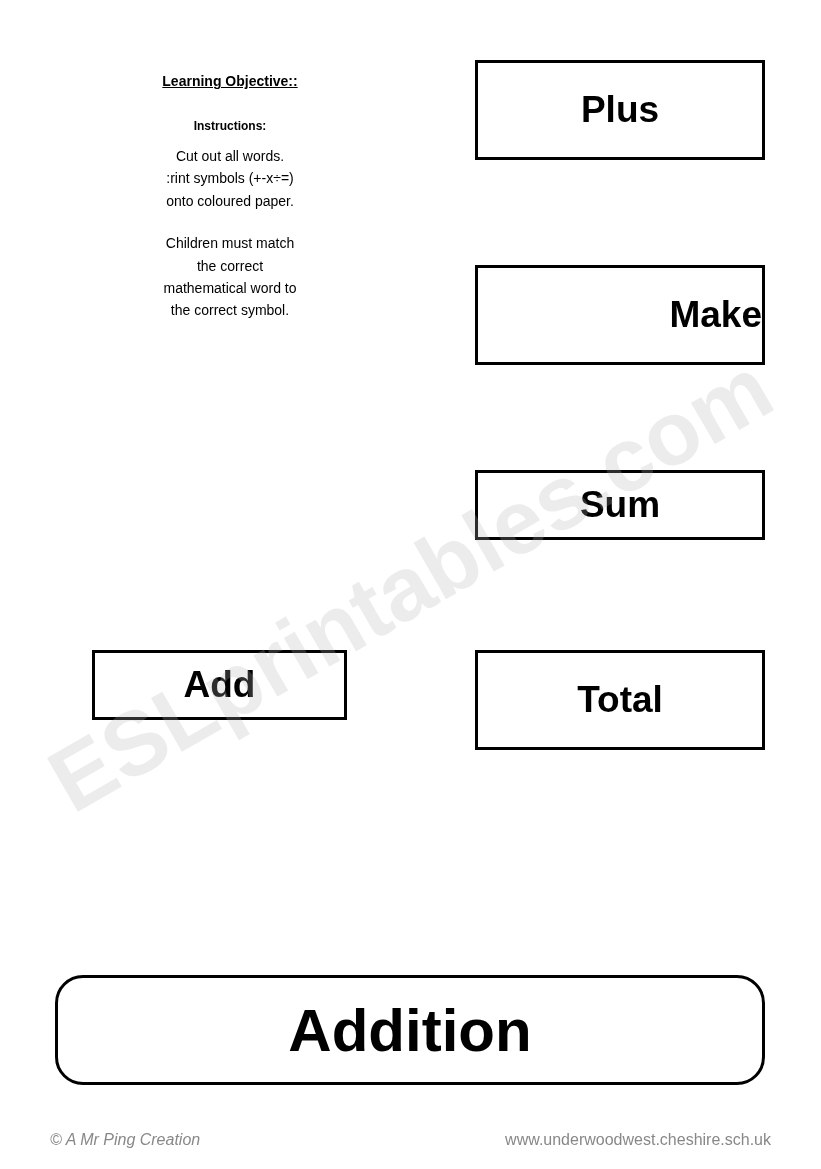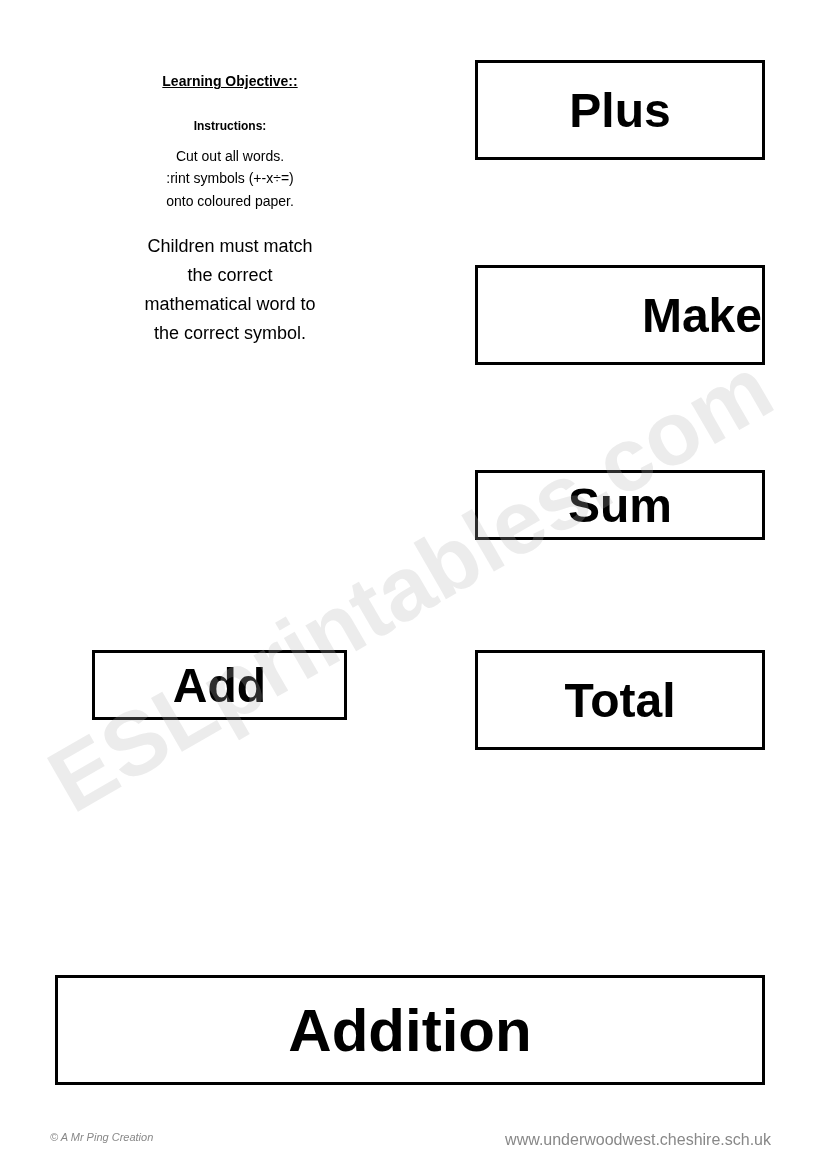--- a/index.html
+++ b/index.html
@@ -85,38 +85,38 @@
 
     .instructions-section .instructions-body {
       font-size: 14px;
       font-family: Arial, sans-serif;
       line-height: 1.6;
       text-align: center;
     }
 
     .children-match {
       margin-top: 20px;
-      font-size: 18px;
+      font-size: 14px;
       font-family: Arial, sans-serif;
       line-height: 1.6;
       text-align: center;
     }
 
     
     .word-card {
       position: absolute;
       border: 3px solid #000;
       display: flex;
       align-items: center;
       justify-content: center;
       background: #ffffff;
     }
 
     .word-card span {
-      font-size: 48px;
+      font-size: 37px;
       font-weight: bold;
       font-family: Arial, sans-serif;
       color: #000;
     }
 
     
     .card-plus {
       top: 60px;
       left: 475px;
       width: 290px;
@@ -164,39 +164,40 @@
       width: 255px;
       height: 100px;
     }
 
     
     .card-addition {
       top: 975px;
       left: 55px;
       width: 710px;
       height: 110px;
+      border-radius: 28px;
     }
 
     .card-addition span {
       font-size: 60px;
     }
 
     
     .footer {
       position: absolute;
       bottom: 20px;
       left: 0;
       width: 100%;
       display: flex;
       justify-content: space-between;
       padding: 0 50px;
     }
 
     .footer-left {
-      font-size: 11px;
+      font-size: 16px;
       color: #888;
       font-family: Arial, sans-serif;
       font-style: italic;
     }
 
     .footer-right {
       font-size: 16px;
       color: #888;
       font-family: Arial, sans-serif;
     }

